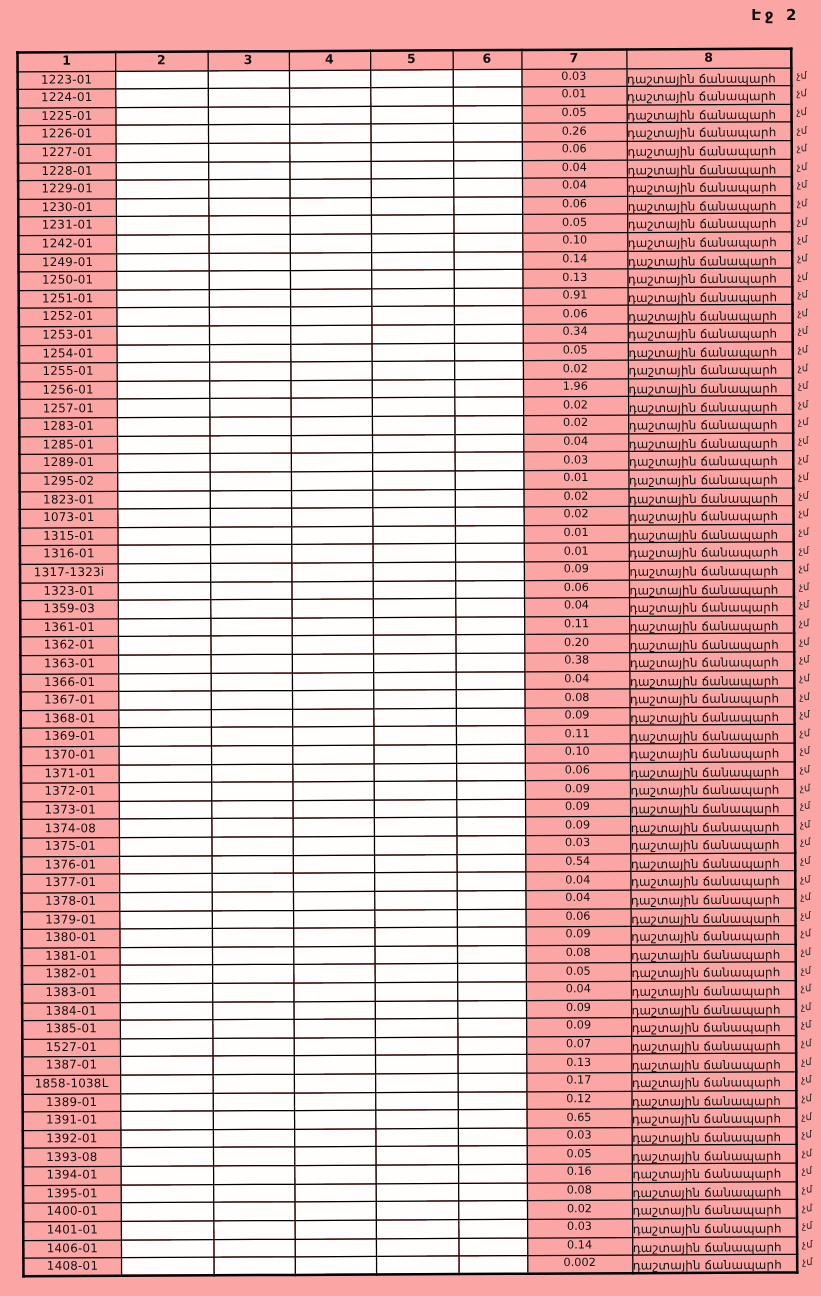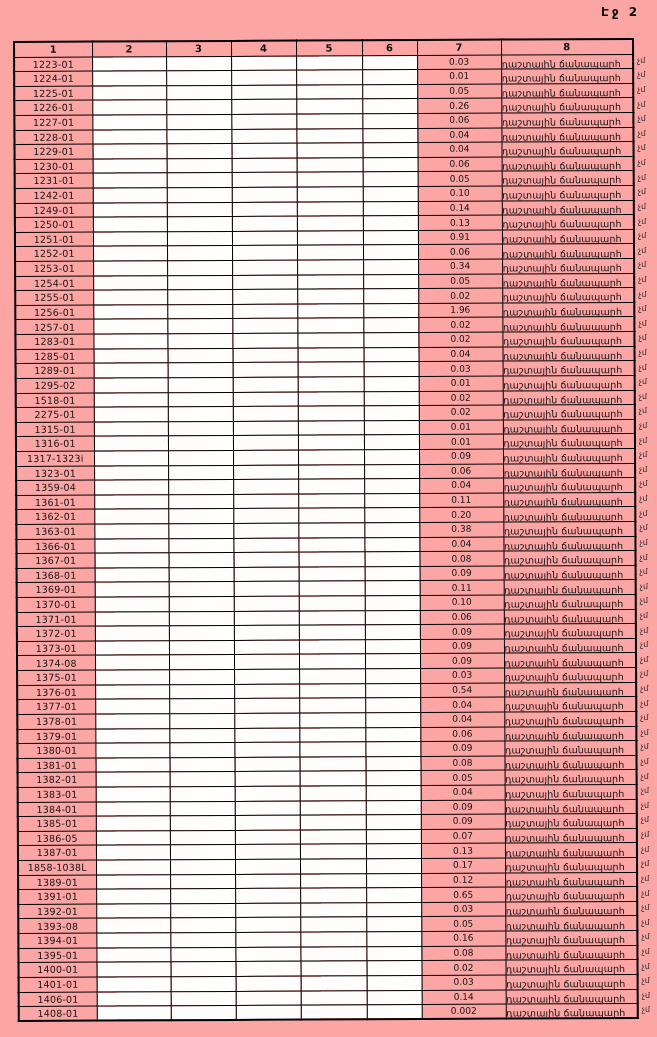--- a/index.html
+++ b/index.html
@@ -340,31 +340,31 @@
             <td class="code">1295-02</td>
             <td class="empty"></td>
             <td class="empty"></td>
             <td class="empty"></td>
             <td class="empty"></td>
             <td class="empty"></td>
             <td class="value">0.01</td>
             <td class="name">դաշտային ճանապարհ</td>
           </tr>
           <tr>
-            <td class="code">1518-01</td>
+            <td class="code">1823-01</td>
             <td class="empty"></td>
             <td class="empty"></td>
             <td class="empty"></td>
             <td class="empty"></td>
             <td class="empty"></td>
             <td class="value">0.02</td>
             <td class="name">դաշտային ճանապարհ</td>
           </tr>
           <tr>
-            <td class="code">2275-01</td>
+            <td class="code">1073-01</td>
             <td class="empty"></td>
             <td class="empty"></td>
             <td class="empty"></td>
             <td class="empty"></td>
             <td class="empty"></td>
             <td class="value">0.02</td>
             <td class="name">դաշտային ճանապարհ</td>
           </tr>
           <tr>
             <td class="code">1315-01</td>
@@ -400,21 +400,21 @@
             <td class="code">1323-01</td>
             <td class="empty"></td>
             <td class="empty"></td>
             <td class="empty"></td>
             <td class="empty"></td>
             <td class="empty"></td>
             <td class="value">0.06</td>
             <td class="name">դաշտային ճանապարհ</td>
           </tr>
           <tr>
-            <td class="code">1359-04</td>
+            <td class="code">1359-03</td>
             <td class="empty"></td>
             <td class="empty"></td>
             <td class="empty"></td>
             <td class="empty"></td>
             <td class="empty"></td>
             <td class="value">0.04</td>
             <td class="name">դաշտային ճանապարհ</td>
           </tr>
           <tr>
             <td class="code">1361-01</td>
@@ -640,21 +640,21 @@
             <td class="code">1385-01</td>
             <td class="empty"></td>
             <td class="empty"></td>
             <td class="empty"></td>
             <td class="empty"></td>
             <td class="empty"></td>
             <td class="value">0.09</td>
             <td class="name">դաշտային ճանապարհ</td>
           </tr>
           <tr>
-            <td class="code">1386-05</td>
+            <td class="code">1527-01</td>
             <td class="empty"></td>
             <td class="empty"></td>
             <td class="empty"></td>
             <td class="empty"></td>
             <td class="empty"></td>
             <td class="value">0.07</td>
             <td class="name">դաշտային ճանապարհ</td>
           </tr>
           <tr>
             <td class="code">1387-01</td>

